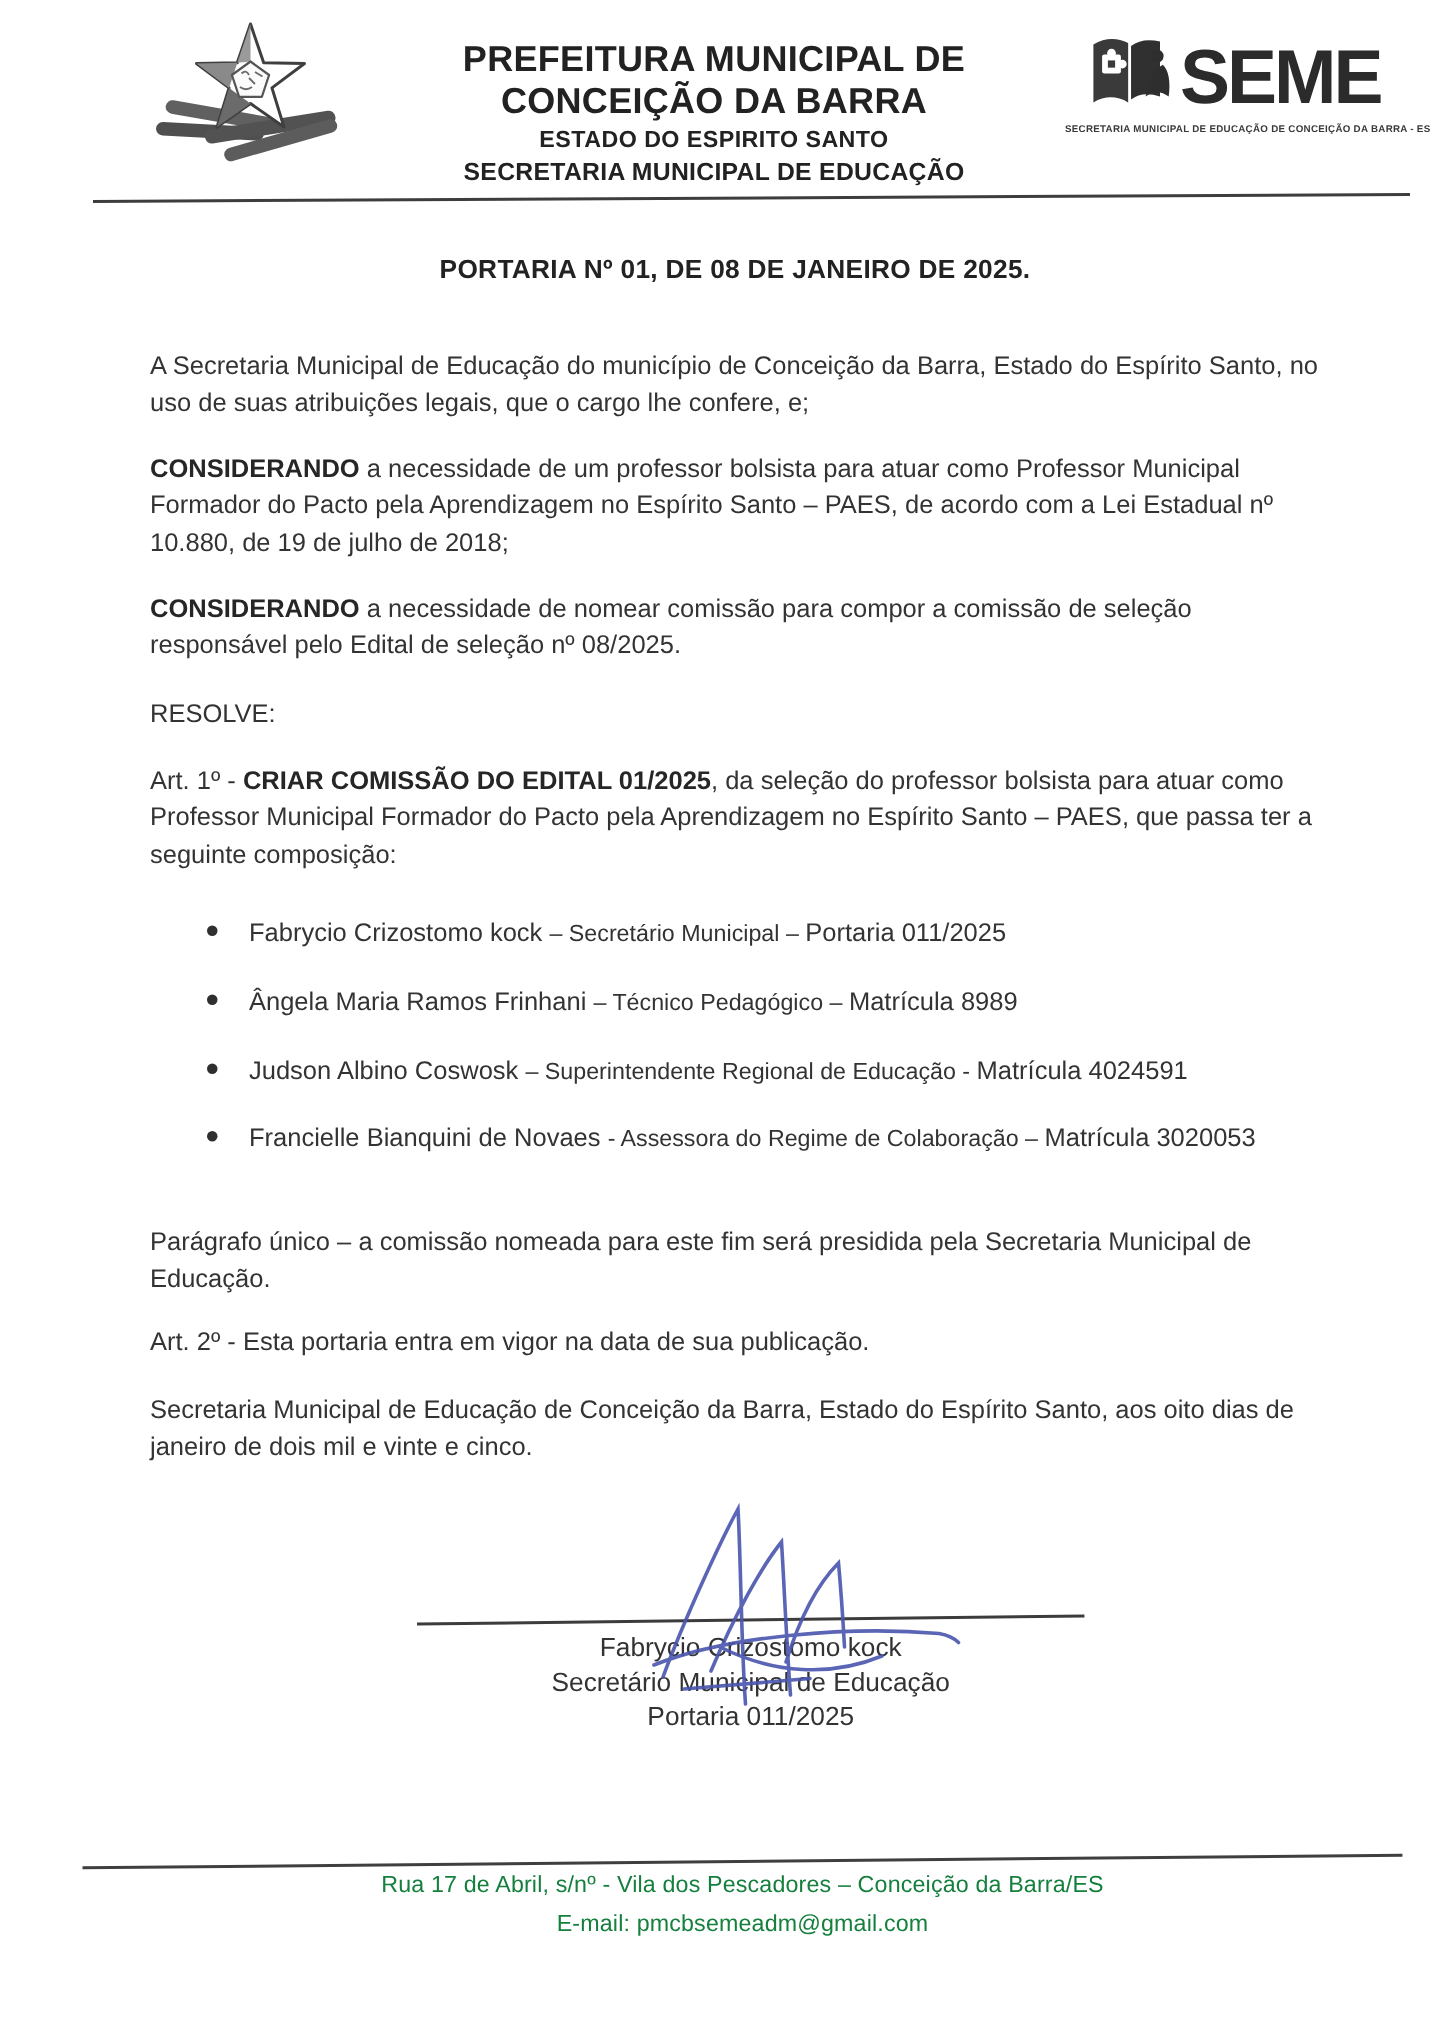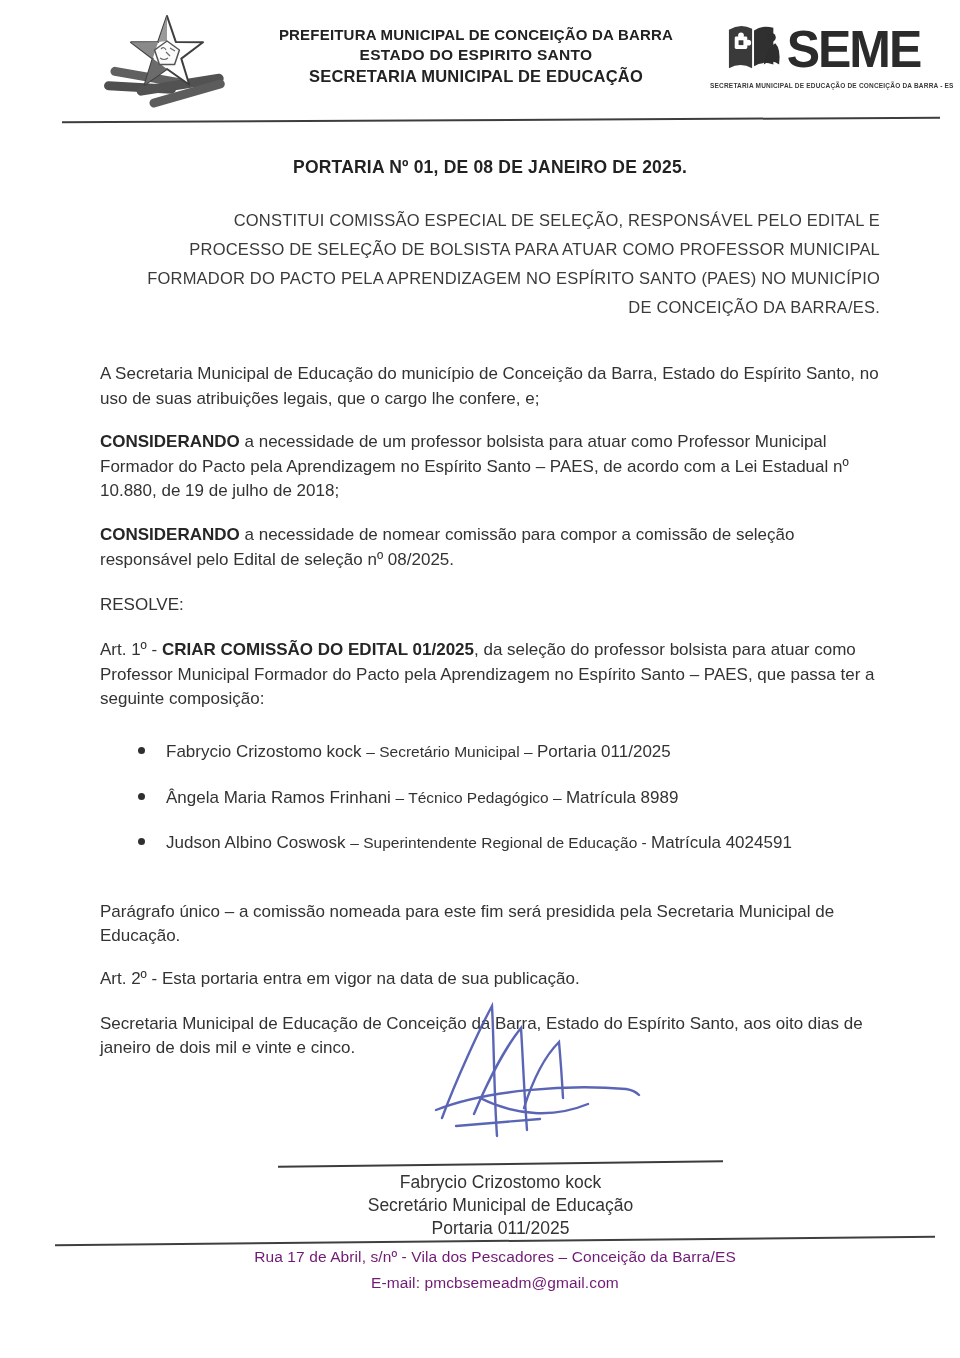--- a/index.html
+++ b/index.html
@@ -8,21 +8,21 @@
     position:relative; width:960px; height:1358px; margin:0 auto;
     background:#fff; overflow:hidden;
     font-family:"Liberation Sans", sans-serif;
     color:#2e2e2e;
     -webkit-font-smoothing:antialiased;
   }
   
   .header { display:flex; align-items:flex-start; padding:14px 25px 0 92px; }
   .crest { width:150px; flex:0 0 150px; }
   .org { flex:1; text-align:center; padding-top:12px; color:#222; }
-  .org-line1 { font-size:15px; font-weight:bold; letter-spacing:.2px; }
+  .org-line1 { font-size:24px; font-weight:bold; letter-spacing:.2px; }
   .org-line2 { font-size:15.5px; font-weight:600; margin-top:3px; letter-spacing:.3px; }
   .org-line3 { font-size:16.5px; font-weight:bold; margin-top:3px; letter-spacing:.2px; }
   .seme { width:225px; flex:0 0 225px; text-align:center; padding-top:6px; }
   .seme-row { display:flex; align-items:center; justify-content:center; gap:2px; }
   .seme-word { font-size:50px; font-weight:bold; letter-spacing:-2px;
                color:#2b2b2b; transform:scaleY(1.02); line-height:1; }
   .seme-caption { font-size:6.5px; font-weight:bold; color:#3a3a3a; margin-top:2px;
                   letter-spacing:.2px; white-space:nowrap; }
   .header-rule { height:2px; background:#3d3d3d; margin:6px 20px 0 62px;
                  transform:rotate(-0.3deg); }
@@ -43,21 +43,21 @@
   .mt-par { margin-top:44px; }
   .publish { font-weight:bold; color:#262626; }
   
   .sig-ink { position:absolute; left:428px; top:1002px; width:235px; height:150px; pointer-events:none; }
   .sig-block { width:445px; margin:40px 0 0 178px; text-align:center; }
   .sig-rule { height:2px; background:#3c3c3c; transform:rotate(-0.7deg); margin-bottom:6px; }
   .sig-name, .sig-role, .sig-portaria { font-size:17.5px; line-height:1.32; color:#333; }
   
   .footer { position:absolute; left:55px; right:25px; top:1240px; text-align:center; }
   .footer-rule { height:2px; background:#3f3f3f; transform:rotate(-0.55deg); }
-  .footer-line { font-size:15.5px; line-height:1.95; color:#701a75; letter-spacing:.1px; }
+  .footer-line { font-size:15.5px; line-height:1.95; color:#15803d; letter-spacing:.1px; }
 </style>
 </head>
 <body>
 
 <div class="page">
 
   <div class="header">
     <div class="crest">
       <svg viewBox="0 0 150 95" width="150" height="95" aria-hidden="true">
 
@@ -105,36 +105,36 @@
         <span class="seme-word">SEME</span>
       </div>
       <div class="seme-caption">SECRETARIA MUNICIPAL DE EDUCAÇÃO DE CONCEIÇÃO DA BARRA - ES</div>
     </div>
   </div>
   <div class="header-rule"></div>
 
   <div class="doc">
     <div class="title">PORTARIA Nº 01, DE 08 DE JANEIRO DE 2025.</div>
 
-    <div class="summary">CONSTITUI COMISSÃO ESPECIAL DE SELEÇÃO, RESPONSÁVEL PELO EDITAL E PROCESSO DE SELEÇÃO DE BOLSISTA PARA ATUAR COMO PROFESSOR MUNICIPAL FORMADOR DO PACTO PELA APRENDIZAGEM NO ESPÍRITO SANTO (PAES) NO MUNICÍPIO DE CONCEIÇÃO DA BARRA/ES.</div>
 
     <p class="para" style="margin-top:40px">A Secretaria Municipal de Educação do município de Conceição da Barra, Estado do Espírito Santo, no uso de suas atribuições legais, que o cargo lhe confere, e;</p>
 
     <p class="para" style="margin-top:19px"><span class="b">CONSIDERANDO</span><span> a necessidade de um professor bolsista para atuar como Professor Municipal Formador do Pacto pela Aprendizagem no Espírito Santo – PAES, de acordo com a Lei Estadual nº 10.880, de 19 de julho de 2018;</span></p>
 
     <p class="para" style="margin-top:19px"><span class="b">CONSIDERANDO</span><span> a necessidade de nomear comissão para compor a comissão de seleção responsável pelo Edital de seleção nº 08/2025.</span></p>
 
     <p class="para" style="margin-top:21px">RESOLVE:</p>
 
     <p class="para" style="margin-top:20px"><span>Art. 1º - </span><span class="b">CRIAR COMISSÃO DO EDITAL 01/2025</span><span>, da seleção do professor bolsista para atuar como Professor Municipal Formador do Pacto pela Aprendizagem no Espírito Santo – PAES, que passa ter a seguinte composição:</span></p>
 
     <ul class="members">
       <li><span>Fabrycio Crizostomo kock </span><span class="member-role">– Secretário Municipal – </span><span>Portaria  011/2025</span></li>
       <li><span>Ângela Maria Ramos Frinhani </span><span class="member-role">– Técnico Pedagógico – </span><span>Matrícula 8989</span></li>
       <li><span>Judson Albino Coswosk </span><span class="member-role">– Superintendente Regional de Educação - </span><span>Matrícula 4024591</span></li>
+      <li><span>Francielle Bianquini de Novaes </span><span class="member-role">- Assessora do Regime de Colaboração – </span><span>Matrícula 3020053</span></li>
     </ul>
 
     <p class="para mt-par">Parágrafo único – a comissão nomeada para este fim será presidida pela Secretaria Municipal de Educação.</p>
 
     <p class="para" style="margin-top:18px">Art. 2º - Esta portaria entra em vigor na data de sua publicação.</p>
 
 
     <p class="para" style="margin-top:20px">Secretaria Municipal de Educação de Conceição da Barra, Estado do Espírito Santo, aos oito dias de janeiro de dois mil e vinte e cinco.</p>
 
     <div class="sig-block">

